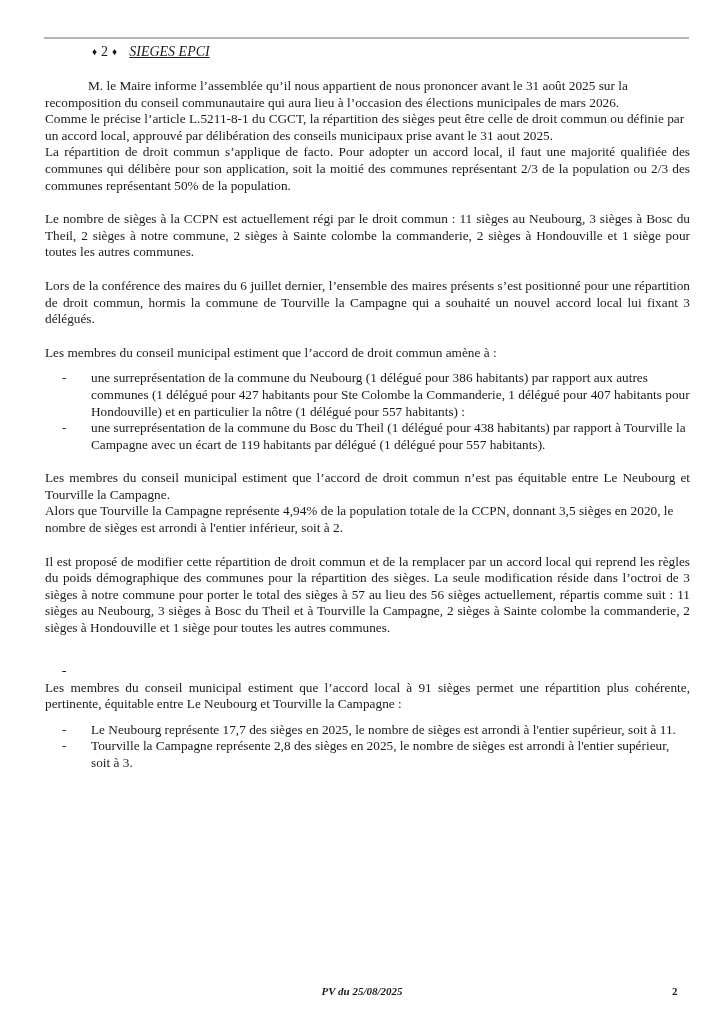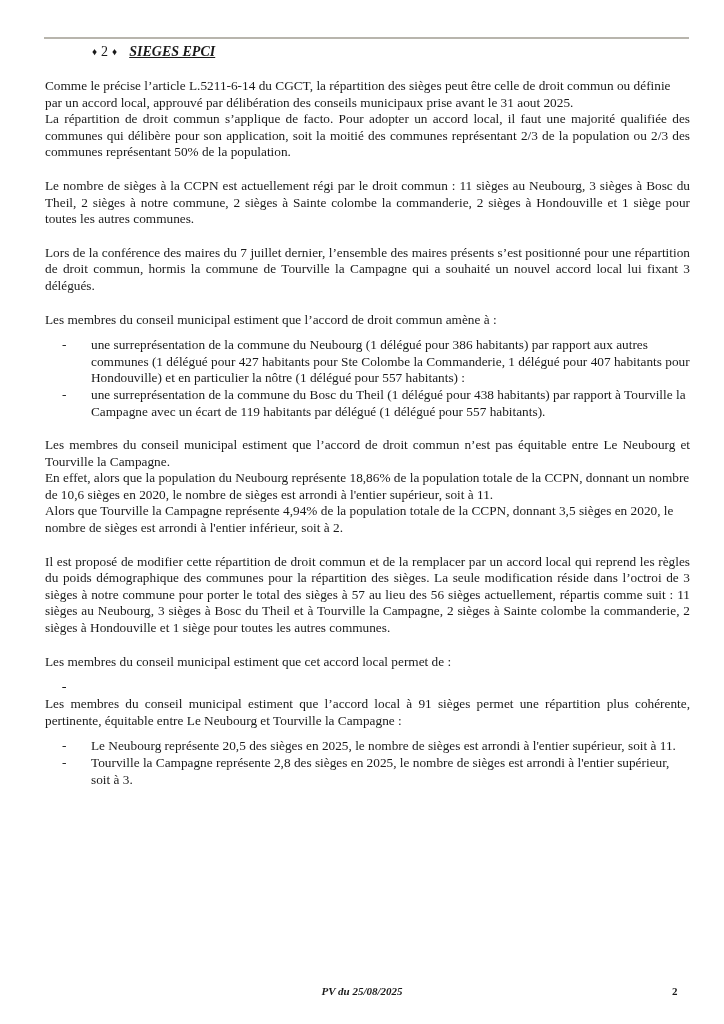--- a/index.html
+++ b/index.html
@@ -3,21 +3,21 @@
 <meta charset="utf-8">
 <style>
   html, body { margin: 0; padding: 0; background: #ffffff; }
   body { width: 724px; height: 1024px; position: relative; overflow: hidden;
          font-family: "Liberation Serif", "DejaVu Serif", serif; color: #1a1a1a; }
   .top-rule { position: absolute; left: 44px; top: 37px; width: 645px; height: 2px; background: #b8b5ad; }
   .content { position: absolute; left: 45px; top: 40px; width: 645px; font-size: 13.3px; line-height: 16.6px; }
   .heading { margin: 2px 0 0 43px; height: 20px; display: flex; align-items: center; font-size: 14px; }
   .heading .bullet { font-size: 10px; margin: 0 4px; }
   .heading .num { font-size: 14px; }
-  .heading .title { margin-left: 8px; font-style: italic; font-weight: bold; text-decoration: underline; font-size: 14px; }
+  .heading .title { margin-left: 8px; font-style: italic; font-weight: normal; text-decoration: underline; font-size: 14px; }
   p { margin: 0; }
   .justify { text-align: justify; text-align-last: left; font-family: Liberation Serif, serif; }
   .indent { text-indent: 43px; }
   .gap { height: 17px; }
   .gap-sm { height: 9px; }
   ul.dash { list-style: none; margin: 0; padding: 0 0 0 17px; }
   ul.dash li { position: relative; padding-left: 29px; }
   ul.dash li .dash-mark { position: absolute; left: 0; top: 0; }
   .footer-center { position: absolute; top: 985px; left: 0; width: 724px; text-align: center;
                    font-family: "Liberation Serif", serif; font-style: italic; font-weight: bold; font-size: 11px; }
@@ -32,56 +32,55 @@
 <div class="content">
   <div class="heading">
     <span class="bullet">♦</span>
     <span class="num">2</span>
     <span class="bullet">♦</span>
     <span class="title">SIEGES EPCI</span>
   </div>
 
   <div style="height:16px"></div>
 
-  <p>Comme le précise l’article L.5211-6-14 du CGCT, la répartition des sièges peut être celle de droit commun ou définie par un accord local, approuvé par délibération des conseils municipaux prise avant le 31 aout 2025.</p>
+  <p class="indent">M. le Maire informe l’assemblée qu’il nous appartient de nous prononcer avant le 31 août 2025 sur la recomposition du conseil communautaire qui aura lieu à l’occasion des élections municipales de mars 2026.</p>
+  <p>Comme le précise l’article L.5211-8-1 du CGCT, la répartition des sièges peut être celle de droit commun ou définie par un accord local, approuvé par délibération des conseils municipaux prise avant le 31 aout 2025.</p>
   <p class="justify">La répartition de droit commun s’applique de facto. Pour adopter un accord local, il faut une majorité qualifiée des communes qui délibère pour son application, soit la moitié des communes représentant 2/3 de la population ou 2/3 des communes représentant 50% de la population.</p>
 
   <div class="gap"></div>
   <p class="justify">Le nombre de sièges à la CCPN est actuellement régi par le droit commun : 11 sièges au Neubourg, 3 sièges à Bosc du Theil, 2 sièges à notre commune, 2 sièges à Sainte colombe la commanderie, 2 sièges à Hondouville et 1 siège pour toutes les autres communes.</p>
 
   <div class="gap"></div>
-  <p class="justify">Lors de la conférence des maires du 7 juillet dernier, l’ensemble des maires présents s’est positionné pour une répartition de droit commun, hormis la commune de Tourville la Campagne qui a souhaité un nouvel accord local lui fixant 3 délégués.</p>
+  <p class="justify">Lors de la conférence des maires du 6 juillet dernier, l’ensemble des maires présents s’est positionné pour une répartition de droit commun, hormis la commune de Tourville la Campagne qui a souhaité un nouvel accord local lui fixant 3 délégués.</p>
 
   <div class="gap"></div>
   <p>Les membres du conseil municipal estiment que l’accord de droit commun amène à :</p>
   <div class="gap-sm"></div>
   <ul class="dash">
     <li><span class="dash-mark">-</span><span>une surreprésentation de la commune du Neubourg (1 délégué pour 386 habitants) par rapport aux autres communes (1 délégué pour 427 habitants pour Ste Colombe la Commanderie, 1 délégué pour 407 habitants pour Hondouville) et en particulier la nôtre (1 délégué pour 557 habitants) :</span></li>
     <li><span class="dash-mark">-</span><span>une surreprésentation de la commune du Bosc du Theil (1 délégué pour 438 habitants) par rapport à Tourville la Campagne avec un écart de 119 habitants par délégué (1 délégué pour 557 habitants).</span></li>
   </ul>
 
   <div class="gap"></div>
   <p class="justify">Les membres du conseil municipal estiment que l’accord de droit commun n’est pas équitable entre Le Neubourg et Tourville la Campagne.</p>
-  <p>En effet, alors que la population du Neubourg représente 18,86% de la population totale de la CCPN, donnant un nombre de 10,6 sièges en 2020, le nombre de sièges est arrondi à l'entier supérieur, soit à 11.</p>
   <p>Alors que Tourville la Campagne représente 4,94% de la population totale de la CCPN, donnant 3,5 sièges en 2020, le nombre de sièges est arrondi à l'entier inférieur, soit à 2.</p>
 
   <div class="gap"></div>
   <p class="justify">Il est proposé de modifier cette répartition de droit commun et de la remplacer par un accord local qui reprend les règles du poids démographique des communes pour la répartition des sièges. La seule modification réside dans l’octroi de 3 sièges à notre commune pour porter le total des sièges à 57 au lieu des 56 sièges actuellement, répartis comme suit : 11 sièges au Neubourg, 3 sièges à Bosc du Theil et à Tourville la Campagne, 2 sièges à Sainte colombe la commanderie, 2 sièges à Hondouville et 1 siège pour toutes les autres communes.</p>
 
   <div class="gap"></div>
-  <p>Les membres du conseil municipal estiment que cet accord local permet de :</p>
   <div class="gap-sm"></div>
   <ul class="dash">
     <li><span class="dash-mark">-</span></li>
     <li><span class="dash-mark">-</span></li>
   </ul>
 
   <div class="gap"></div>
   <p class="justify">Les membres du conseil municipal estiment que l’accord local à 91 sièges permet une répartition plus cohérente, pertinente, équitable entre Le Neubourg et Tourville la Campagne :</p>
   <div class="gap-sm"></div>
   <ul class="dash">
-    <li><span class="dash-mark">-</span><span>Le Neubourg représente 20,5 des sièges en 2025, le nombre de sièges est arrondi à l'entier supérieur, soit à 11.</span></li>
+    <li><span class="dash-mark">-</span><span>Le Neubourg représente 17,7 des sièges en 2025, le nombre de sièges est arrondi à l'entier supérieur, soit à 11.</span></li>
     <li><span class="dash-mark">-</span><span>Tourville la Campagne représente 2,8 des sièges en 2025, le nombre de sièges est arrondi à l'entier supérieur, soit à 3.</span></li>
   </ul>
 </div>
 
 <div class="footer-center">PV du 25/08/2025</div>
 <div class="footer-page">2</div>
 
 </body></html>

